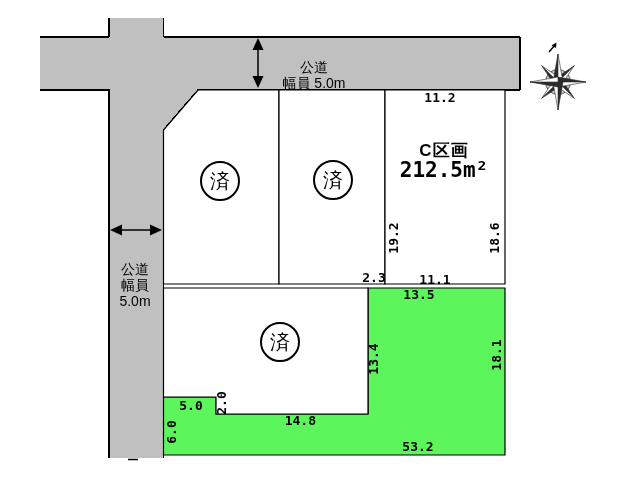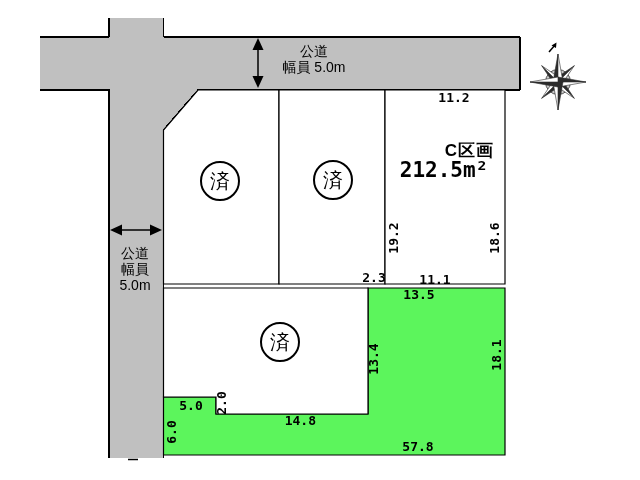--- a/index.html
+++ b/index.html
@@ -9,24 +9,24 @@
   }
   .layer{position:absolute;left:0;top:0;}
   .dim{
     position:absolute;width:44px;height:14px;line-height:14px;text-align:center;
     font-family:"DejaVu Sans Mono",monospace;font-size:13px;font-weight:bold;
     white-space:nowrap;color:#000;
   }
   .dim.v{transform:rotate(-90deg);}
   .roadlabel{
     position:absolute;text-align:center;font-size:14px;line-height:16px;
-    font-family:"Liberation Sans",sans-serif;color:#000;white-space:nowrap;
+    font-family:"Liberation Sans",sans-serif;color:#000;white-space:nowrap;margin-top:16px;
   }
   .plotlabel{position:absolute;width:100px;text-align:center;color:#000;}
-  .plotlabel .pname{font-size:17px;font-weight:bold;line-height:20px;letter-spacing:1px;text-align:right;}
+  .plotlabel .pname{font-size:17px;font-weight:bold;line-height:20px;letter-spacing:1px;}
   .plotlabel .parea{font-family:"DejaVu Sans Mono",monospace;font-size:21px;font-weight:bold;line-height:18px;white-space:nowrap;}
   .sold{
     position:absolute;width:36px;height:36px;border:2px solid #000;border-radius:50%;
     display:flex;align-items:center;justify-content:center;
     font-size:20px;background:#fff;
   }
 </style>
 </head>
 <body>
 
@@ -124,27 +124,27 @@
   <div class="sold" style="left:260px;top:322px;">
     <span>済</span>
   </div>
 
   <div class="plotlabel" style="left:394px;top:141px;">
     <div class="pname">C区画</div>
     <div class="parea">212.5m²</div>
   </div>
 
 
-  <div class="dim" style="left:418px;top:91px;margin-left:14px;">11.2</div>
+  <div class="dim" style="left:418px;top:91px;">11.2</div>
   <div class="dim" style="left:352px;top:271px;">2.3</div>
   <div class="dim" style="left:413px;top:273px;">11.1</div>
   <div class="dim" style="left:397px;top:288px;">13.5</div>
   <div class="dim" style="left:169px;top:399px;">5.0</div>
   <div class="dim" style="left:272px;top:414px;text-align:right;">14.8</div>
-  <div class="dim" style="left:396px;top:440px;">57.8</div>
+  <div class="dim" style="left:396px;top:440px;">53.2</div>
 
   <div class="dim v" style="left:372px;top:231px;">19.2</div>
   <div class="dim v" style="left:473px;top:231px;">18.6</div>
   <div class="dim v" style="left:352px;top:352px;">13.4</div>
   <div class="dim v" style="left:475px;top:348px;">18.1</div>
   <div class="dim v" style="left:200px;top:396px;">2.0</div>
   <div class="dim v" style="left:150px;top:425px;">6.0</div>
 
 </div>
 

